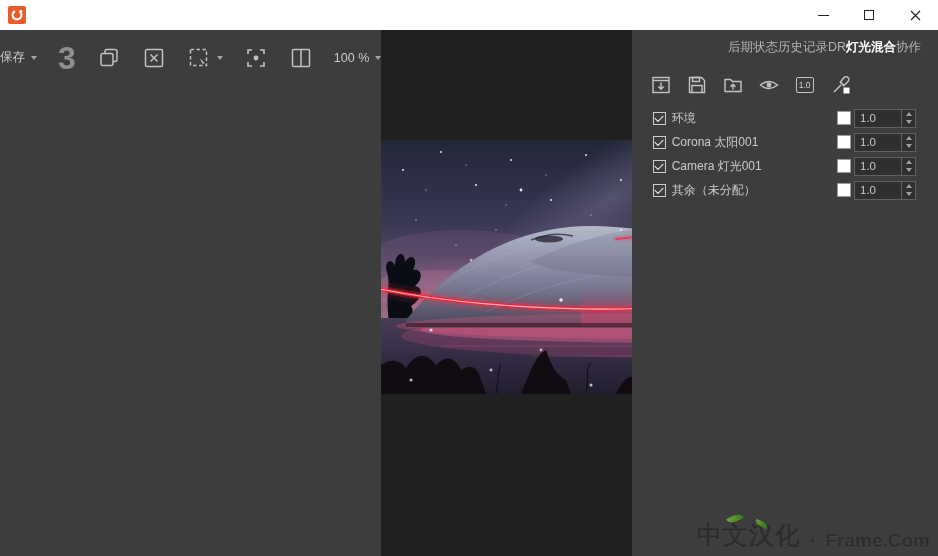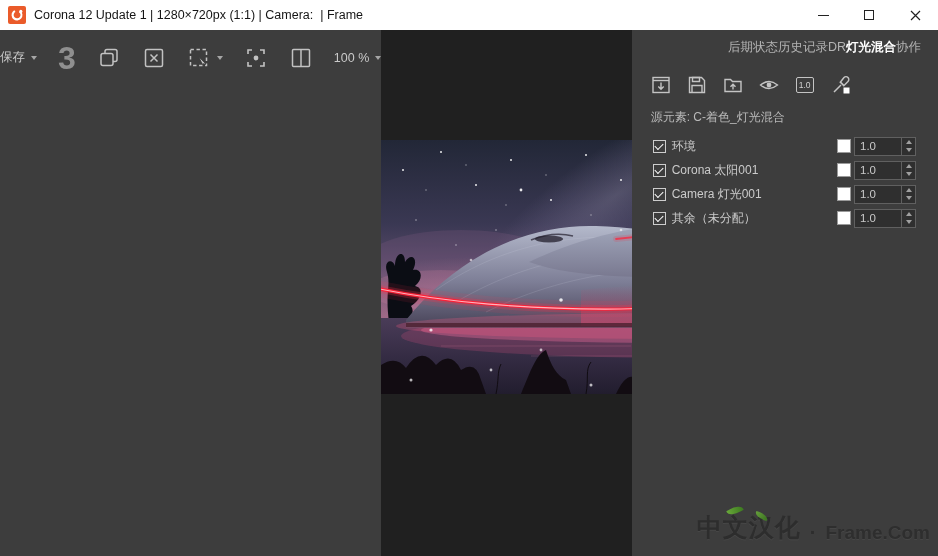--- a/index.html
+++ b/index.html
@@ -62,21 +62,21 @@
   .valbox input{width:46px;border:0;background:transparent;color:#c9c9c9;font-size:11.5px;
     padding:0 0 0 5px;outline:none;font-family:"Liberation Sans",sans-serif;}
   .spinner{width:14px;border-left:1px solid #606060;display:flex;flex-direction:column;}
   .spin{flex:1;display:flex;align-items:center;justify-content:center;}
   .tri-up{width:0;height:0;border-left:3.5px solid transparent;border-right:3.5px solid transparent;
     border-bottom:4px solid #a0a0a0;}
   .tri-dn{width:0;height:0;border-left:3.5px solid transparent;border-right:3.5px solid transparent;
     border-top:4px solid #a0a0a0;}
 
   
-  .watermark{position:absolute;right:8px;bottom:12px;display:flex;align-items:flex-end;gap:9px;
+  .watermark{position:absolute;right:8px;bottom:4px;display:flex;align-items:flex-end;gap:9px;
     user-select:none;}
   .wm-cn{font-size:25px;font-weight:800;color:#2d2d2d;letter-spacing:1px;position:relative;
     text-shadow:0 1px 0 rgba(255,255,255,.05);}
   .wm-sep{font-size:20px;font-weight:800;color:#2d2d2d;}
   .wm-en{font-size:19px;font-weight:800;color:#2e2e2e;text-shadow:0 1px 0 rgba(255,255,255,.05);}
   .leaf{position:absolute;width:16px;height:7px;background:linear-gradient(100deg,#69a93a,#3c7a1f);
     border-radius:0 80% 0 80%;}
   .leaf1{left:30px;top:-4px;transform:rotate(-28deg);}
   .leaf2{left:58px;top:2px;transform:rotate(20deg);width:13px;height:6px;opacity:.9;}
 </style>
@@ -85,21 +85,20 @@
 
 <div class="window">
 
   <div class="titlebar">
     <span class="app-icon">
       <svg width="14" height="14" viewBox="0 0 14 14">
         <circle cx="7" cy="7" r="4.4" fill="none" stroke="#fff" stroke-width="2.1" stroke-dasharray="22 6" transform="rotate(-50 7 7)"></circle>
         <circle cx="10.8" cy="3.4" r="1.6" fill="#fff"></circle>
       </svg>
     </span>
-    <span class="title-text">Corona 12 Update 1 | 1280×720px (1:1) | Camera:  | Frame</span>
     <div class="win-controls">
       <div class="winbtn">
           <span class="min-glyph"></span>
         </div>
       <div class="winbtn">
           <span class="max-glyph"></span>
         </div>
       <div class="winbtn">
         <svg width="11" height="11" viewBox="0 0 11 11">
           <path d="M1 1 L10 10 M10 1 L1 10" stroke="#222" stroke-width="1.2"></path>
@@ -392,21 +391,20 @@
           <span class="reset-box">1.0</span>
         </span>
         <span class="tool">
           <svg width="24" height="24" viewBox="0 0 24 24" fill="none">
             <path d="M5 19 L12 12 M12 9.5 L14.5 12 M15 4.5 C16 3.5 18 3.5 19 4.5 C20 5.5 20 7.5 19 8.5 L14.8 12.7 L11.3 9.2 Z" stroke="#c4c4c4" stroke-width="1.5"></path>
             <rect x="14.5" y="14.5" width="6" height="6" fill="#ffffff"></rect>
           </svg>
         </span>
       </div>
 
-      <div class="source">源元素: C-着色_灯光混合</div>
 
       <div class="rows">
 
         <div class="row">
           <span class="checkbox"></span>
           <span class="row-label">环境</span>
           <span class="row-right">
             <span class="swatch"></span>
             <span class="valbox">
               <input value="1.0" style="">

